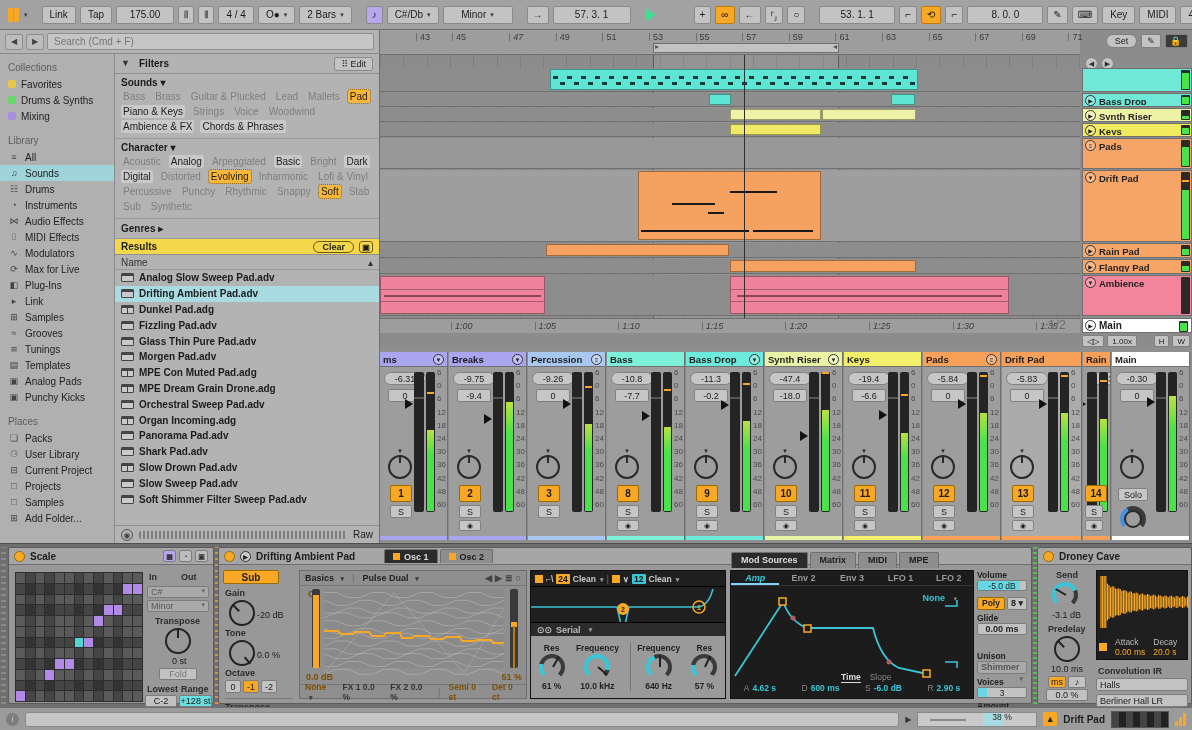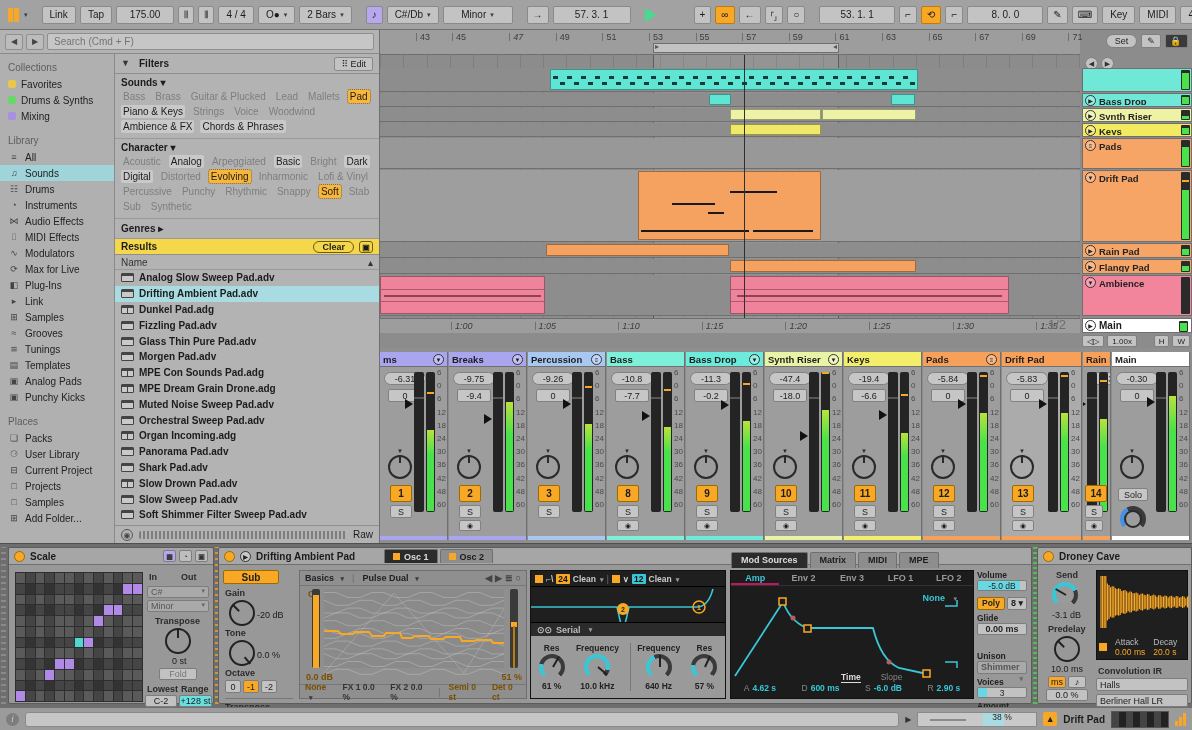--- a/index.html
+++ b/index.html
@@ -171,25 +171,25 @@
   .arcknob::after { content:""; position:absolute; inset:4px; background:#9a9a9a; border-radius:50%; }
   .arcknob i { position:absolute; left:50%; top:50%; width:2px; height:12px; background:#222; transform-origin:top center; z-index:2; }
   #serial-row { position:absolute; left:0; right:0; bottom:62px; height:14px; background:#2b2b2b; color:#bbb; font-size:9px; font-weight:bold; display:flex; align-items:center; gap:4px; padding:0 6px; border-top:1px solid #000; }
   
   #mod-panel { position:absolute; left:511px; top:22px; width:244px; bottom:4px; background:#1c1c1c; border:1px solid #111; }
   #mod-tabs { position:absolute; left:0; right:0; top:-19px; height:16px; display:flex; gap:2px; }
   .mtab { padding:0 9px; background:#8d8d8d; border:1px solid #6f6f6f; border-bottom:none; border-radius:2px 2px 0 0; font-size:9px; font-weight:bold; line-height:15px; }
   .mtab.on { background:#2b2b2b; color:#ddd; }
   #env-tabs { height:15px; display:flex; border-bottom:1px solid #333; }
   .etab { flex:1; text-align:center; color:#999; font-size:9px; font-weight:bold; line-height:14px; }
-  .etab.on { color:#39c6d6; border-bottom:2px solid #be185d; }
+  .etab.on { color:#39c6d6; border-bottom:2px solid #7dd3fc;font-style:italic; }
   #adsr-row { position:absolute; left:0; right:0; bottom:2px; height:13px; display:flex; justify-content:space-around; color:#888; font-size:8.5px; }
   #adsr-row b { color:#39c6d6; font-weight:bold; margin-left:3px; }
   #timeslope { position:absolute; bottom:16px; left:110px; color:#888; font-size:8.5px; }
-  #timeslope b { color:#ddd; border-bottom:1px solid #ddd; margin-right:20px; }
+  #timeslope b { color:#ddd; border-bottom:1px solid #ddd; margin-right:9px; }
   
   #glob { position:absolute; left:758px; top:22px; width:52px; bottom:4px; font-size:8.5px; font-weight:bold; color:#222; }
   .gslider { width:50px; height:11px; background:#c2c2c2; border:1px solid #7d7d7d; border-radius:2px; position:relative; text-align:center; line-height:10px; font-size:8.5px; overflow:hidden; }
   .gslider i { position:absolute; left:0; top:0; bottom:0; background:#67d8e2; }
   .gslider b { position:relative; z-index:1; font-weight:normal; }
   .polybtn { background:#f9a825; border:1px solid #9a6b00; border-radius:2px; padding:0 4px; line-height:11px; }
   
   #rvb { left:1037px; width:155px; }
   #ir-display { position:absolute; left:58px; top:22px; right:3px; height:90px; background:#1f1f1f; border:1px solid #111; }
   #ir-foot { position:absolute; left:2px; right:2px; bottom:2px; display:flex; gap:8px; color:#bbb; font-size:8.5px; align-items:center; }
@@ -463,29 +463,25 @@
           <div class="frow">
             <span class="ficon"></span>
             <span>Glass Thin Pure Pad.adv</span>
           </div>
           <div class="frow">
             <span class="ficon"></span>
             <span>Morgen Pad.adv</span>
           </div>
           <div class="frow">
             <span class="ficon rack"></span>
-            <span>MPE Con Sounds Pad.adg</span>
+            <span>MPE Con Muted Pad.adg</span>
           </div>
           <div class="frow">
             <span class="ficon rack"></span>
             <span>MPE Dream Grain Drone.adg</span>
-          </div>
-          <div class="frow">
-            <span class="ficon"></span>
-            <span>Muted Noise Sweep Pad.adv</span>
           </div>
           <div class="frow">
             <span class="ficon"></span>
             <span>Orchestral Sweep Pad.adv</span>
           </div>
           <div class="frow">
             <span class="ficon rack"></span>
             <span>Organ Incoming.adg</span>
           </div>
           <div class="frow">

